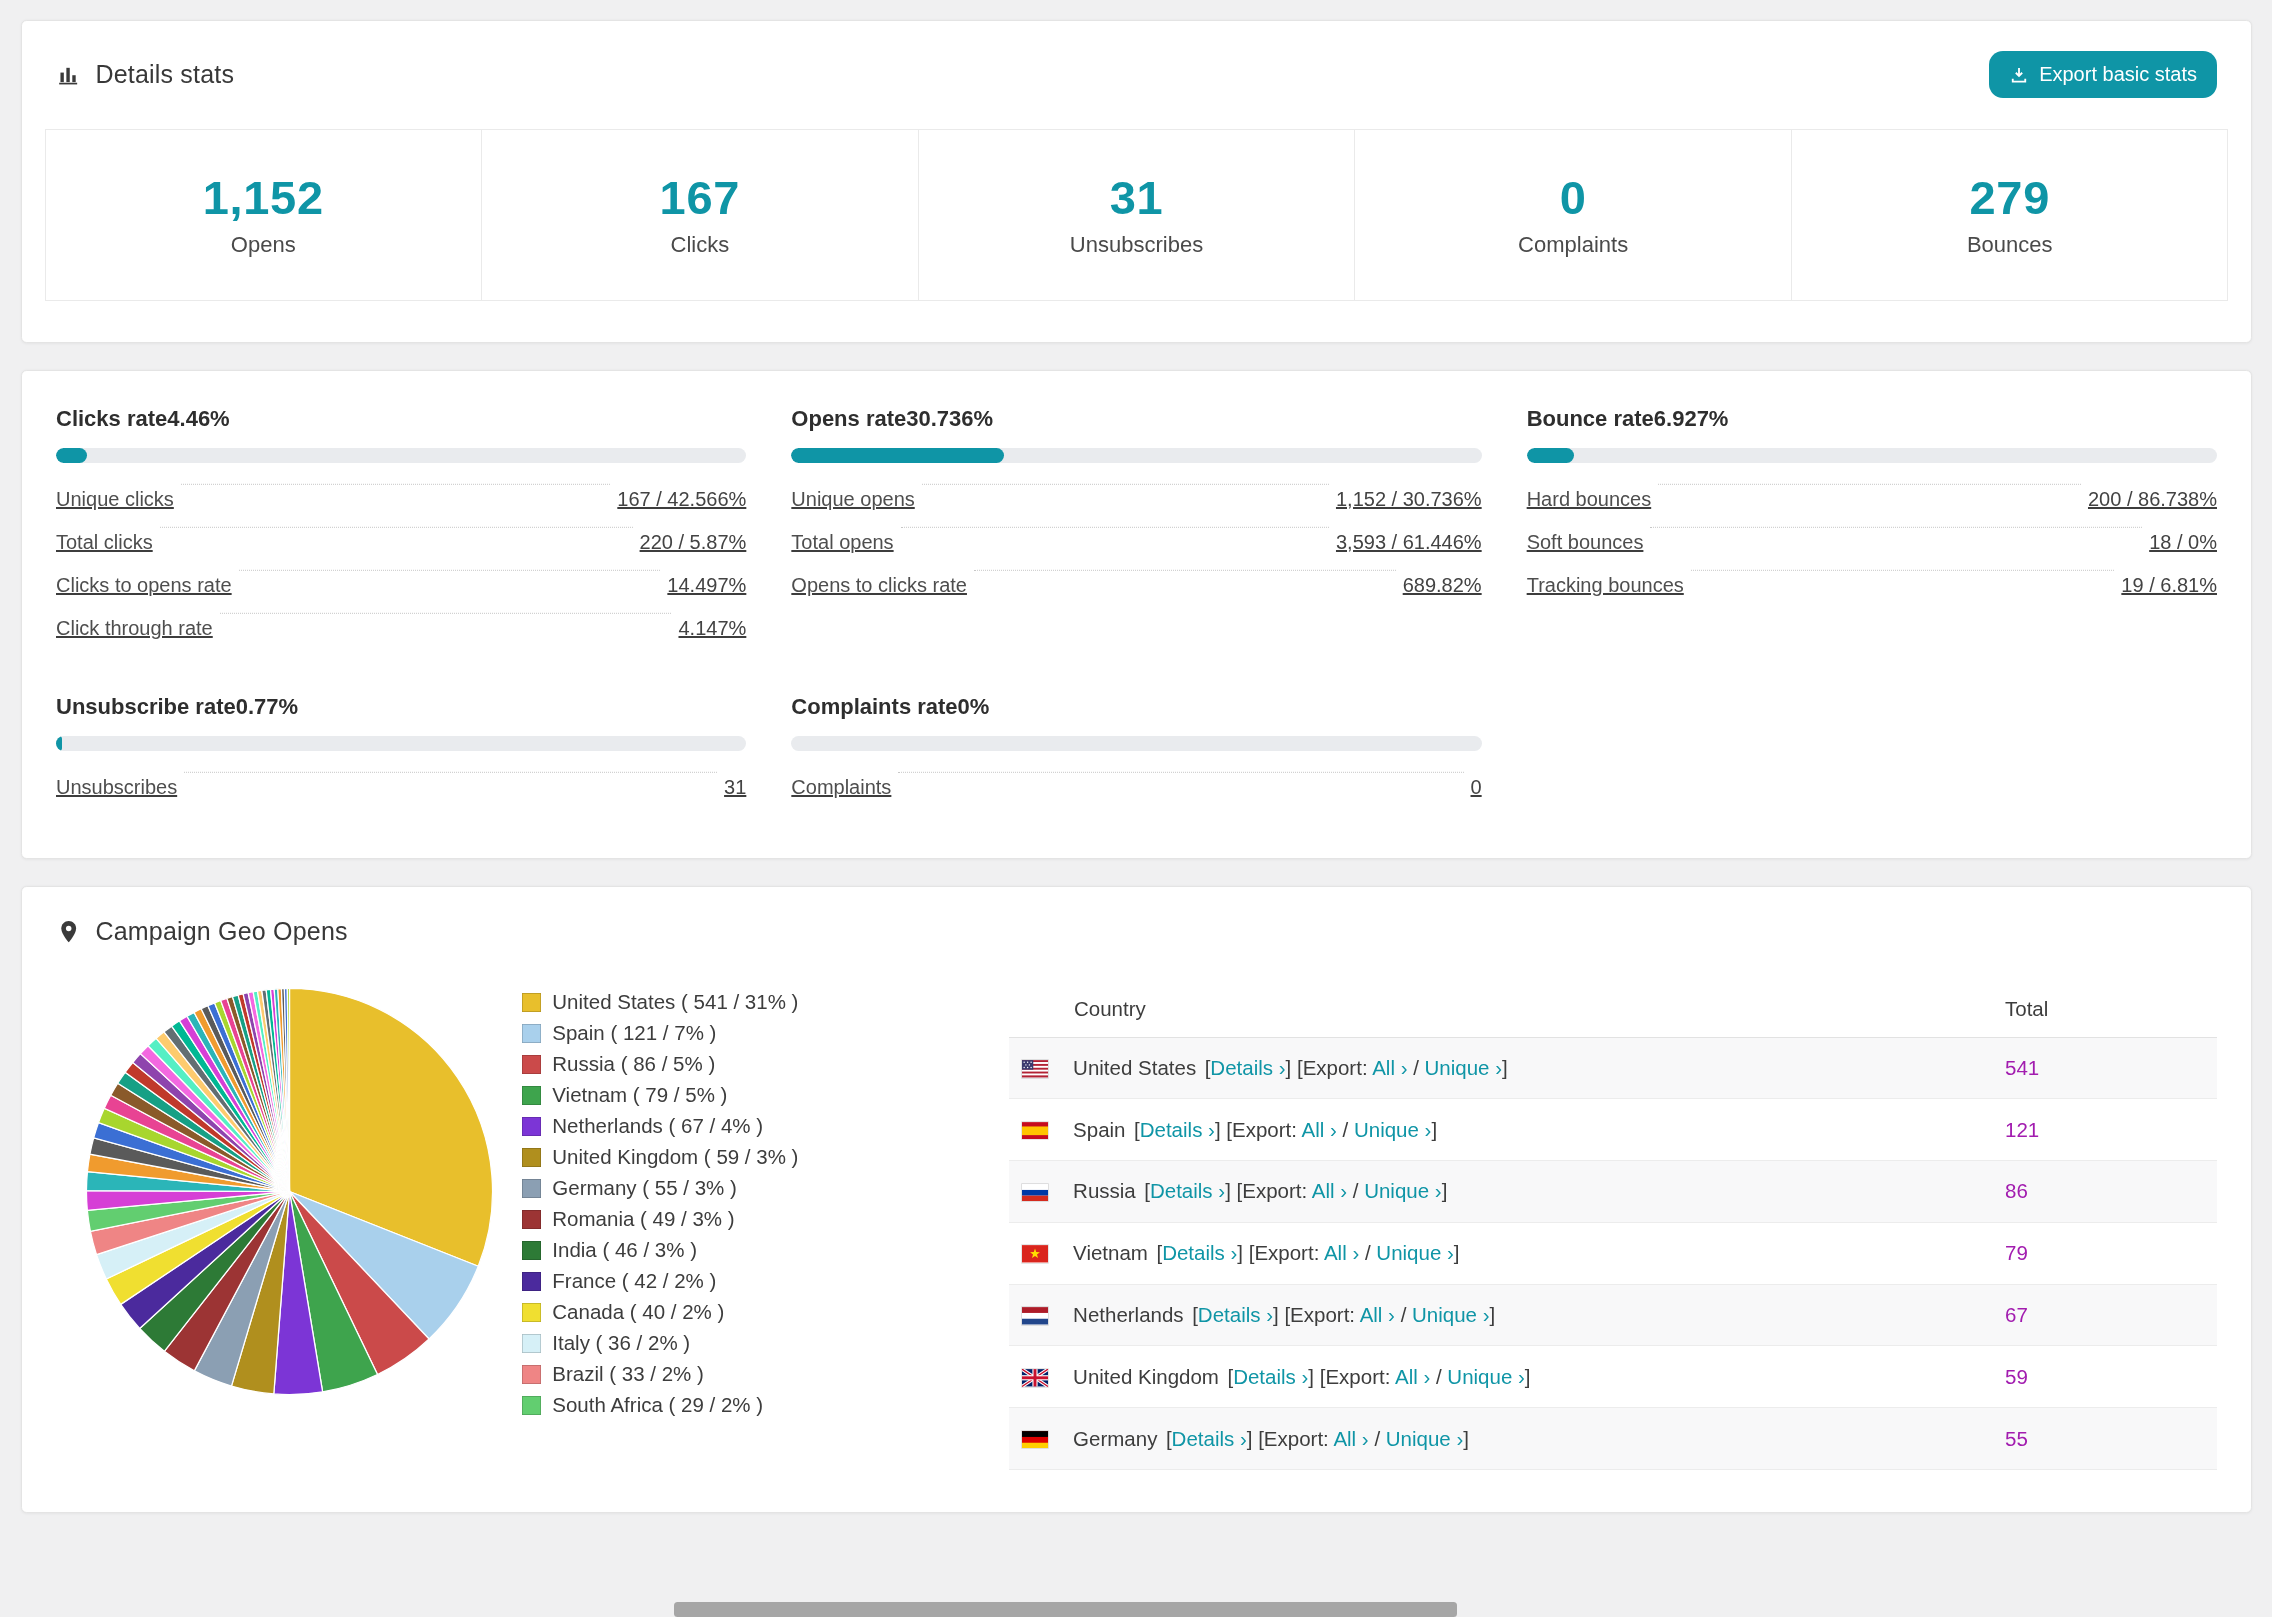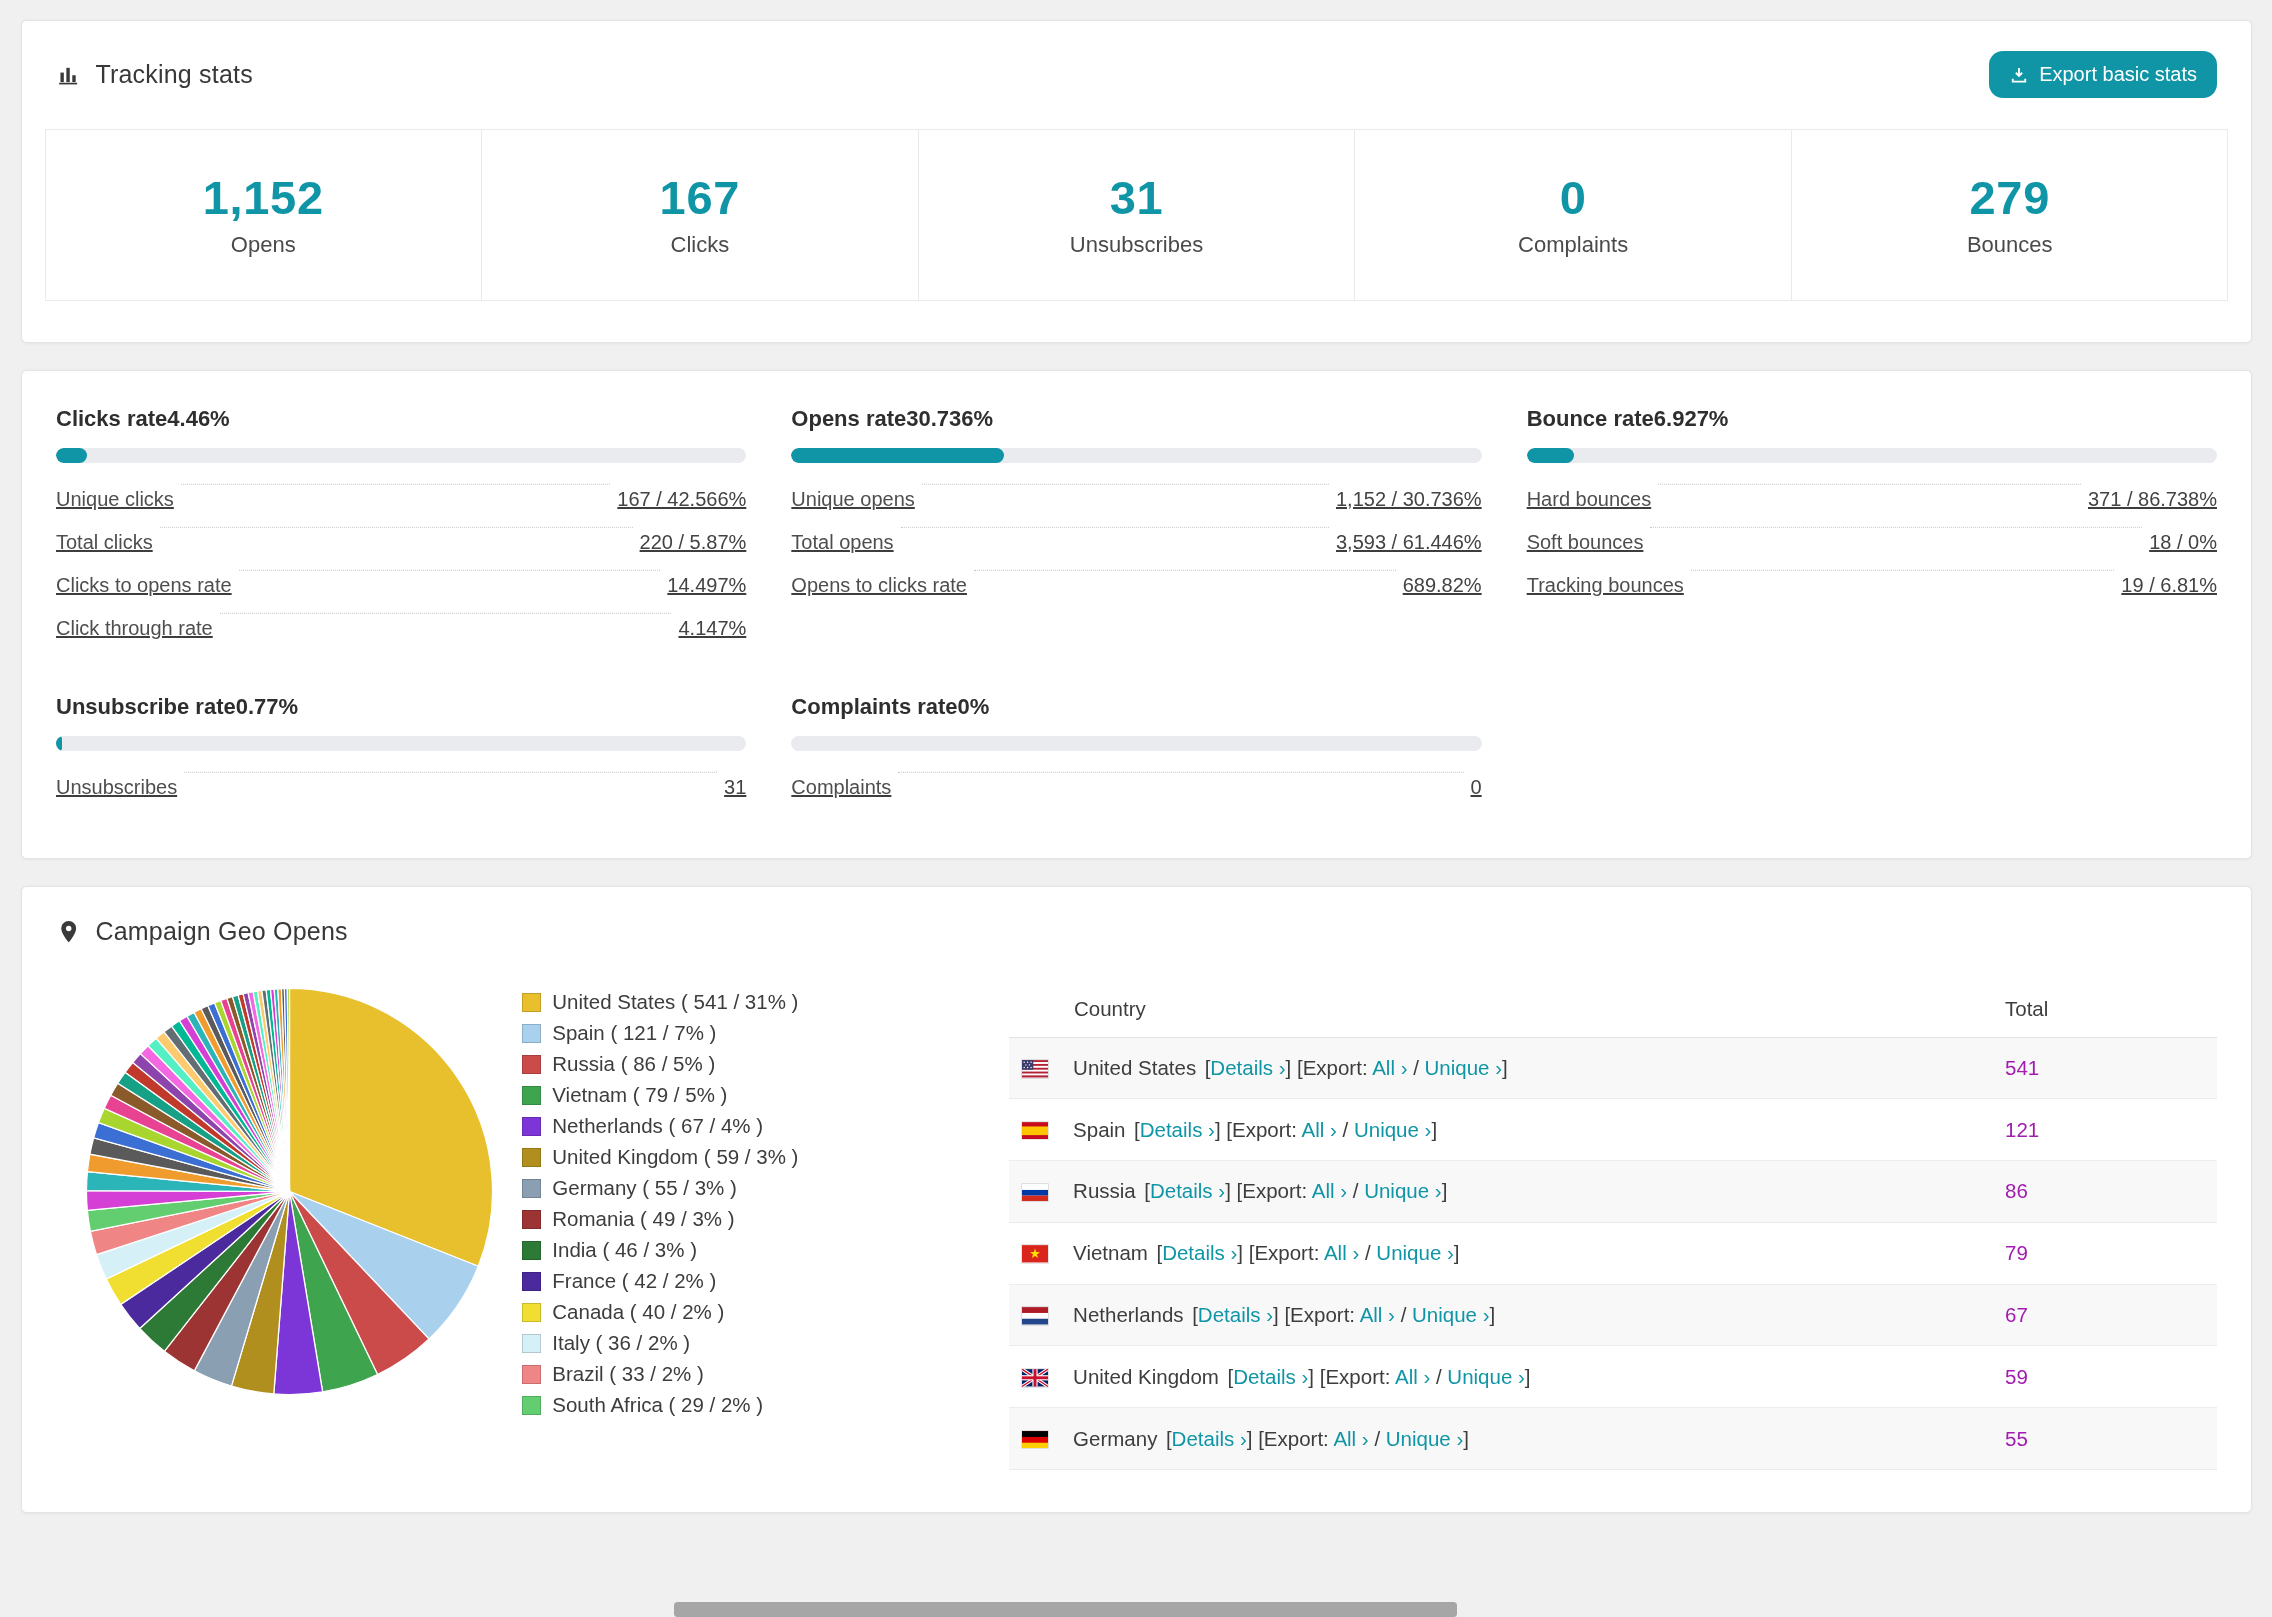--- a/index.html
+++ b/index.html
@@ -61,21 +61,21 @@
 
   <section class="card">
     <div class="card-head">
       <h2 class="card-title">
         <svg class="icon" viewBox="0 0 24 24">
           <rect x="4.2" y="10" width="3.2" height="9"></rect>
           <rect x="9.8" y="5.5" width="3.2" height="13.5"></rect>
           <rect x="15.4" y="12.5" width="3.2" height="6.5"></rect>
           <rect x="3" y="19.6" width="17" height="1.6"></rect>
         </svg>
-        <span>Tracking stats</span>
+        <span>Details stats</span>
       </h2>
       <button class="btn-export">
         <svg class="icon-sm" viewBox="0 0 24 24">
           <path d="M12 3.5v9" stroke="#fff" stroke-width="2.2" fill="none"></path>
           <path d="M8.2 9.3 12 13.1l3.8-3.8" stroke="#fff" stroke-width="2.2" fill="none"></path>
           <path d="M4.5 16.5v3.5h15v-3.5" stroke="#fff" stroke-width="2.2" fill="none"></path>
         </svg>
         <span>Export basic stats</span>
       </button>
     </div>
@@ -178,21 +178,21 @@
       <span class="rate-title">Bounce rate</span>
       <span class="rate-value">6.927%</span>
     </div>
     <div class="bar">
       <div class="bar-fill" style="width: 6.927%;"></div>
     </div>
     <div class="rate-rows">
   <div class="drow">
     <span class="dlabel">Hard bounces</span>
     <span class="leader"></span>
-    <span class="dvalue">371 / 86.738%</span>
+    <span class="dvalue">200 / 86.738%</span>
   </div>
 
   <div class="drow">
     <span class="dlabel">Soft bounces</span>
     <span class="leader"></span>
     <span class="dvalue">18 / 0%</span>
   </div>
 
   <div class="drow">
     <span class="dlabel">Tracking bounces</span>

